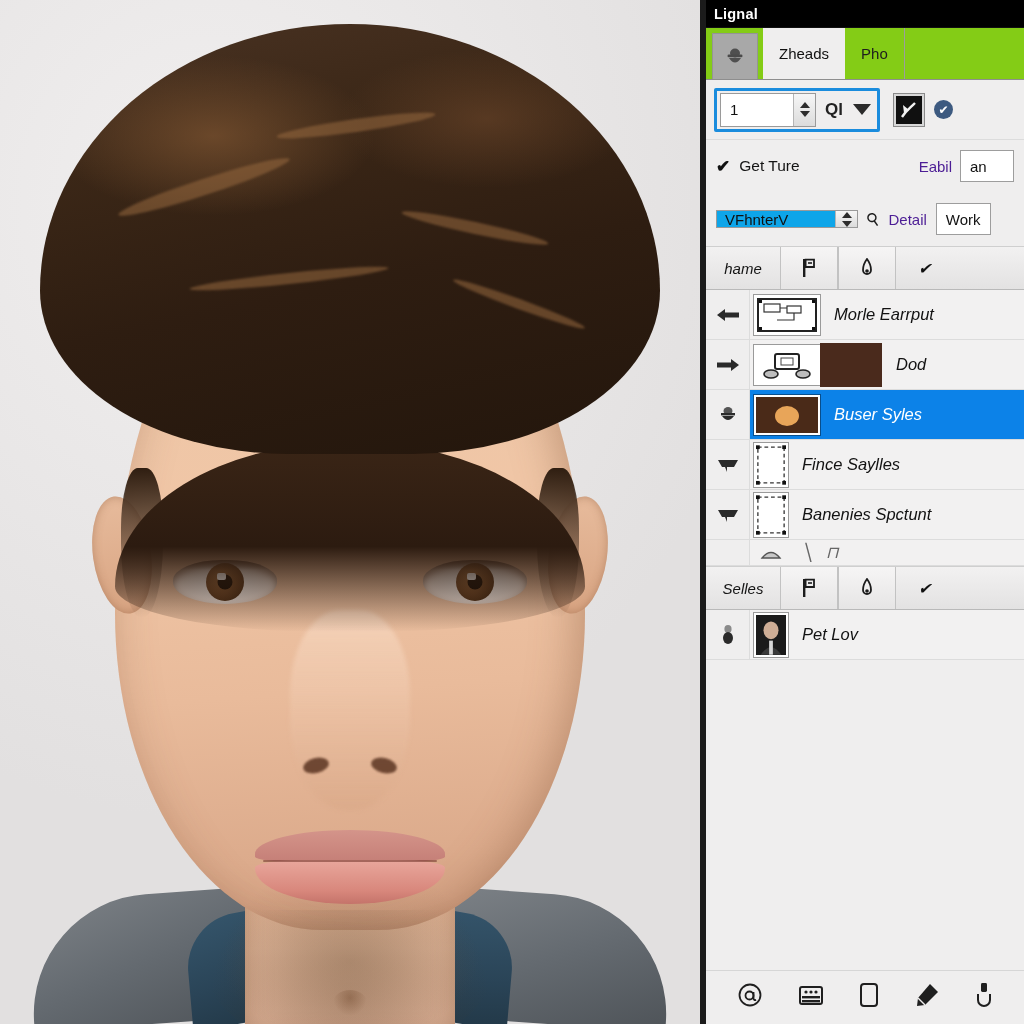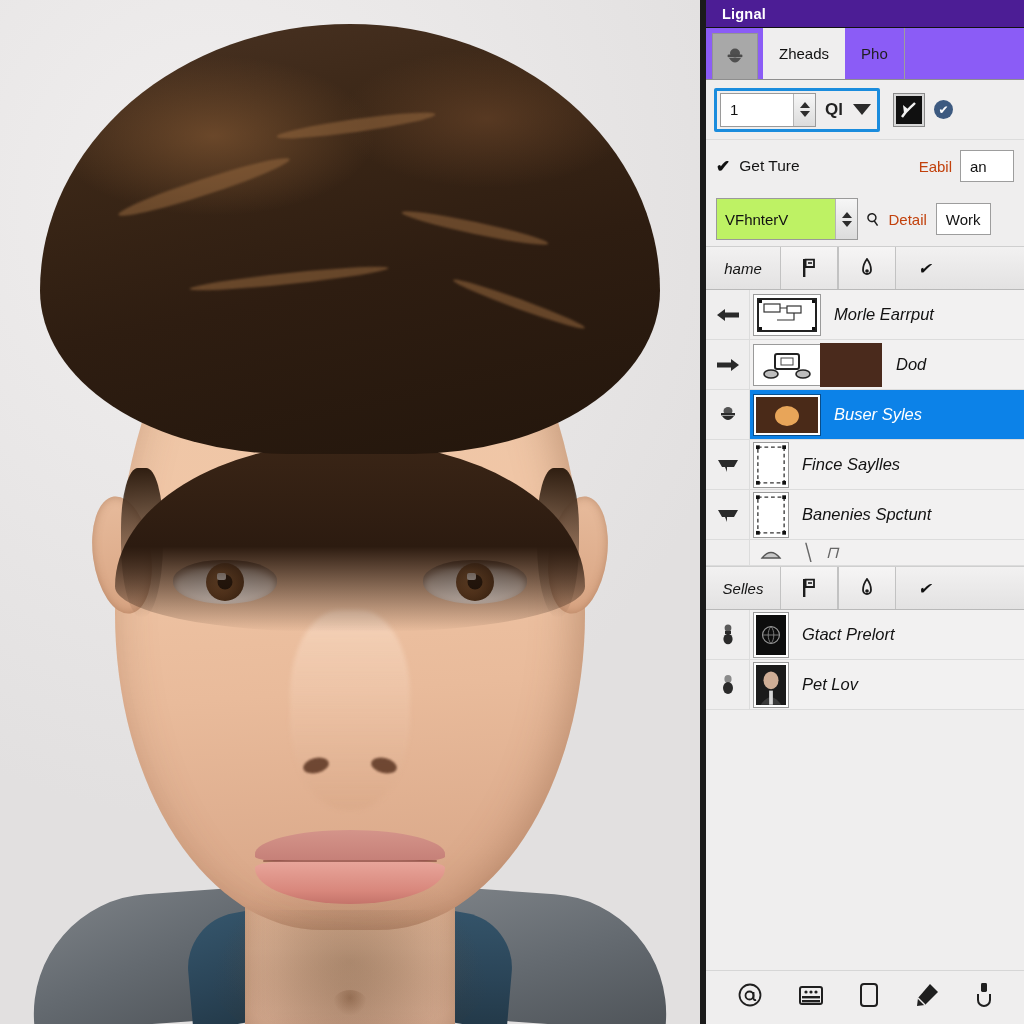--- a/index.html
+++ b/index.html
@@ -173,27 +173,27 @@
     border-radius: 0 0 50% 50%;
   }
 
   
   #app-panel {
     position: absolute; left: 700px; top: 0; width: 324px; height: 1024px;
     background: #efeeee; border-left: 6px solid #1b1b1b;
     display: flex; flex-direction: column; overflow: hidden;
   }
   .titlebar {
-    height: 28px; background: #4c1d95; color: #fff;
-    display: flex; align-items: center; padding-left: 16px;
+    height: 28px; background: #000000; color: #fff;
+    display: flex; align-items: center; padding-left: 8px;
     font-size: 14.5px; font-weight: bold; letter-spacing: .2px;
     flex: none; border-bottom: 1px solid #111;
   }
   .tabstrip {
-    height: 52px; background: #8b5cf6; display: flex; align-items: stretch;
+    height: 52px; background: #84cc16; display: flex; align-items: stretch;
     flex: none; border-bottom: 1px solid #8e8e8e; padding-left: 6px;
   }
   .tab-icon-btn {
     width: 46px; margin: 5px 5px 0 0; background: #a8a8a8;
     border: 1px solid #949494; border-bottom: none;
     display: flex; align-items: center; justify-content: center;
   }
   .tab {
     display: flex; align-items: center; justify-content: center;
     padding: 0 16px; font-size: 15px; color: #1e1e1e;
@@ -234,32 +234,32 @@
     justify-content: center; margin-left: 10px;
   }
 
   .toolrow2 {
     flex: none; height: 52px; display: flex; align-items: center;
     padding: 0 10px; gap: 8px; background: #efeeee;
   }
   .chk-label { display: flex; align-items: center; gap: 9px; font-size: 15.5px; color: #141414; }
   .chk-mark { font-size: 17px; font-weight: bold; color: #111; }
   .spacer { flex: 1; }
-  .small-label { font-size: 15px; color: #c2410c; }
+  .small-label { font-size: 15px; color: #4c1d95; }
   .text-input {
     border: 1px solid #9d9d9d; background: #fff; height: 32px;
     display: flex; align-items: center; padding: 0 9px; font-size: 15px; color: #111;
     min-width: 54px;
   }
   .toolrow3 {
     flex: none; height: 54px; display: flex; align-items: center;
     padding: 0 10px; gap: 9px; background: #efeeee;
   }
   .sel-field {
-    width: 142px; height: 42px; border: 1px solid #9a9a9a; background: #bef264;
+    width: 142px; height: 18px; border: 1px solid #9a9a9a; background: #0ea5e9;
     display: flex; align-items: stretch;
   }
   .sel-val { flex: 1; display: flex; align-items: center; padding-left: 8px; font-size: 15px; color: #111; }
   .key-icon { font-size: 17px; color: #1c1c1c; transform: rotate(-35deg); }
 
   .list-header {
     flex: none; height: 44px; background: linear-gradient(180deg,#f2f1f1,#e3e2e2);
     border-top: 1px solid #cfcfcf; border-bottom: 1px solid #b9b9b9;
     display: flex; align-items: stretch; font-style: italic;
   }
@@ -579,37 +579,20 @@
       <div class="lh-col">
         <svg width="16" height="20" viewBox="0 0 16 20" aria-hidden="true">
           <path d="M8 1 C5 5 4 9 4 12 a4 4 0 0 0 8 0 c0-3-1-7-4-11 Z" fill="none" stroke="#1c1c1c" stroke-width="1.8"></path>
           <circle cx="8" cy="13" r="1.8" fill="#1c1c1c"></circle>
         </svg>
       </div>
       <div class="lh-rest">✔</div>
     </div>
 
     <div class="list-body">
-      <div class="row">
-        <div class="row-gutter">
-          <svg width="14" height="24" viewBox="0 0 14 24" aria-hidden="true">
-            <ellipse cx="7" cy="5" rx="3.4" ry="3.6" fill="#5a5a5a"></ellipse>
-            <rect x="4" y="8" width="6" height="3" fill="#2a2a2a"></rect>
-            <ellipse cx="7" cy="16" rx="4.6" ry="5.2" fill="#2a2a2a"></ellipse>
-          </svg>
-        </div>
-        <div class="row-thumb small" style="background:#0d0d0d">
-          <svg width="32" height="42" viewBox="0 0 32 42" aria-hidden="true">
-            <rect width="32" height="42" fill="#0d0d0d"></rect>
-            <circle cx="16" cy="21" r="9" fill="none" stroke="#9a9a9a" stroke-width="1.2"></circle>
-            <path d="M7 21 H25 M16 12 C12 16 12 26 16 30 M16 12 C20 16 20 26 16 30" stroke="#8a8a8a" stroke-width=".9" fill="none"></path>
-          </svg>
-        </div>
-        <div class="row-label">Gtact Prelort</div>
-      </div>
 
       <div class="row">
         <div class="row-gutter">
           <svg width="14" height="24" viewBox="0 0 14 24" aria-hidden="true">
             <ellipse cx="7" cy="6" rx="3.6" ry="4" fill="#8a8a8a"></ellipse>
             <ellipse cx="7" cy="15" rx="5" ry="6" fill="#2a2a2a"></ellipse>
           </svg>
         </div>
         <div class="row-thumb small" style="background:#1b1b1b">
           <svg width="32" height="42" viewBox="0 0 32 42" aria-hidden="true">

